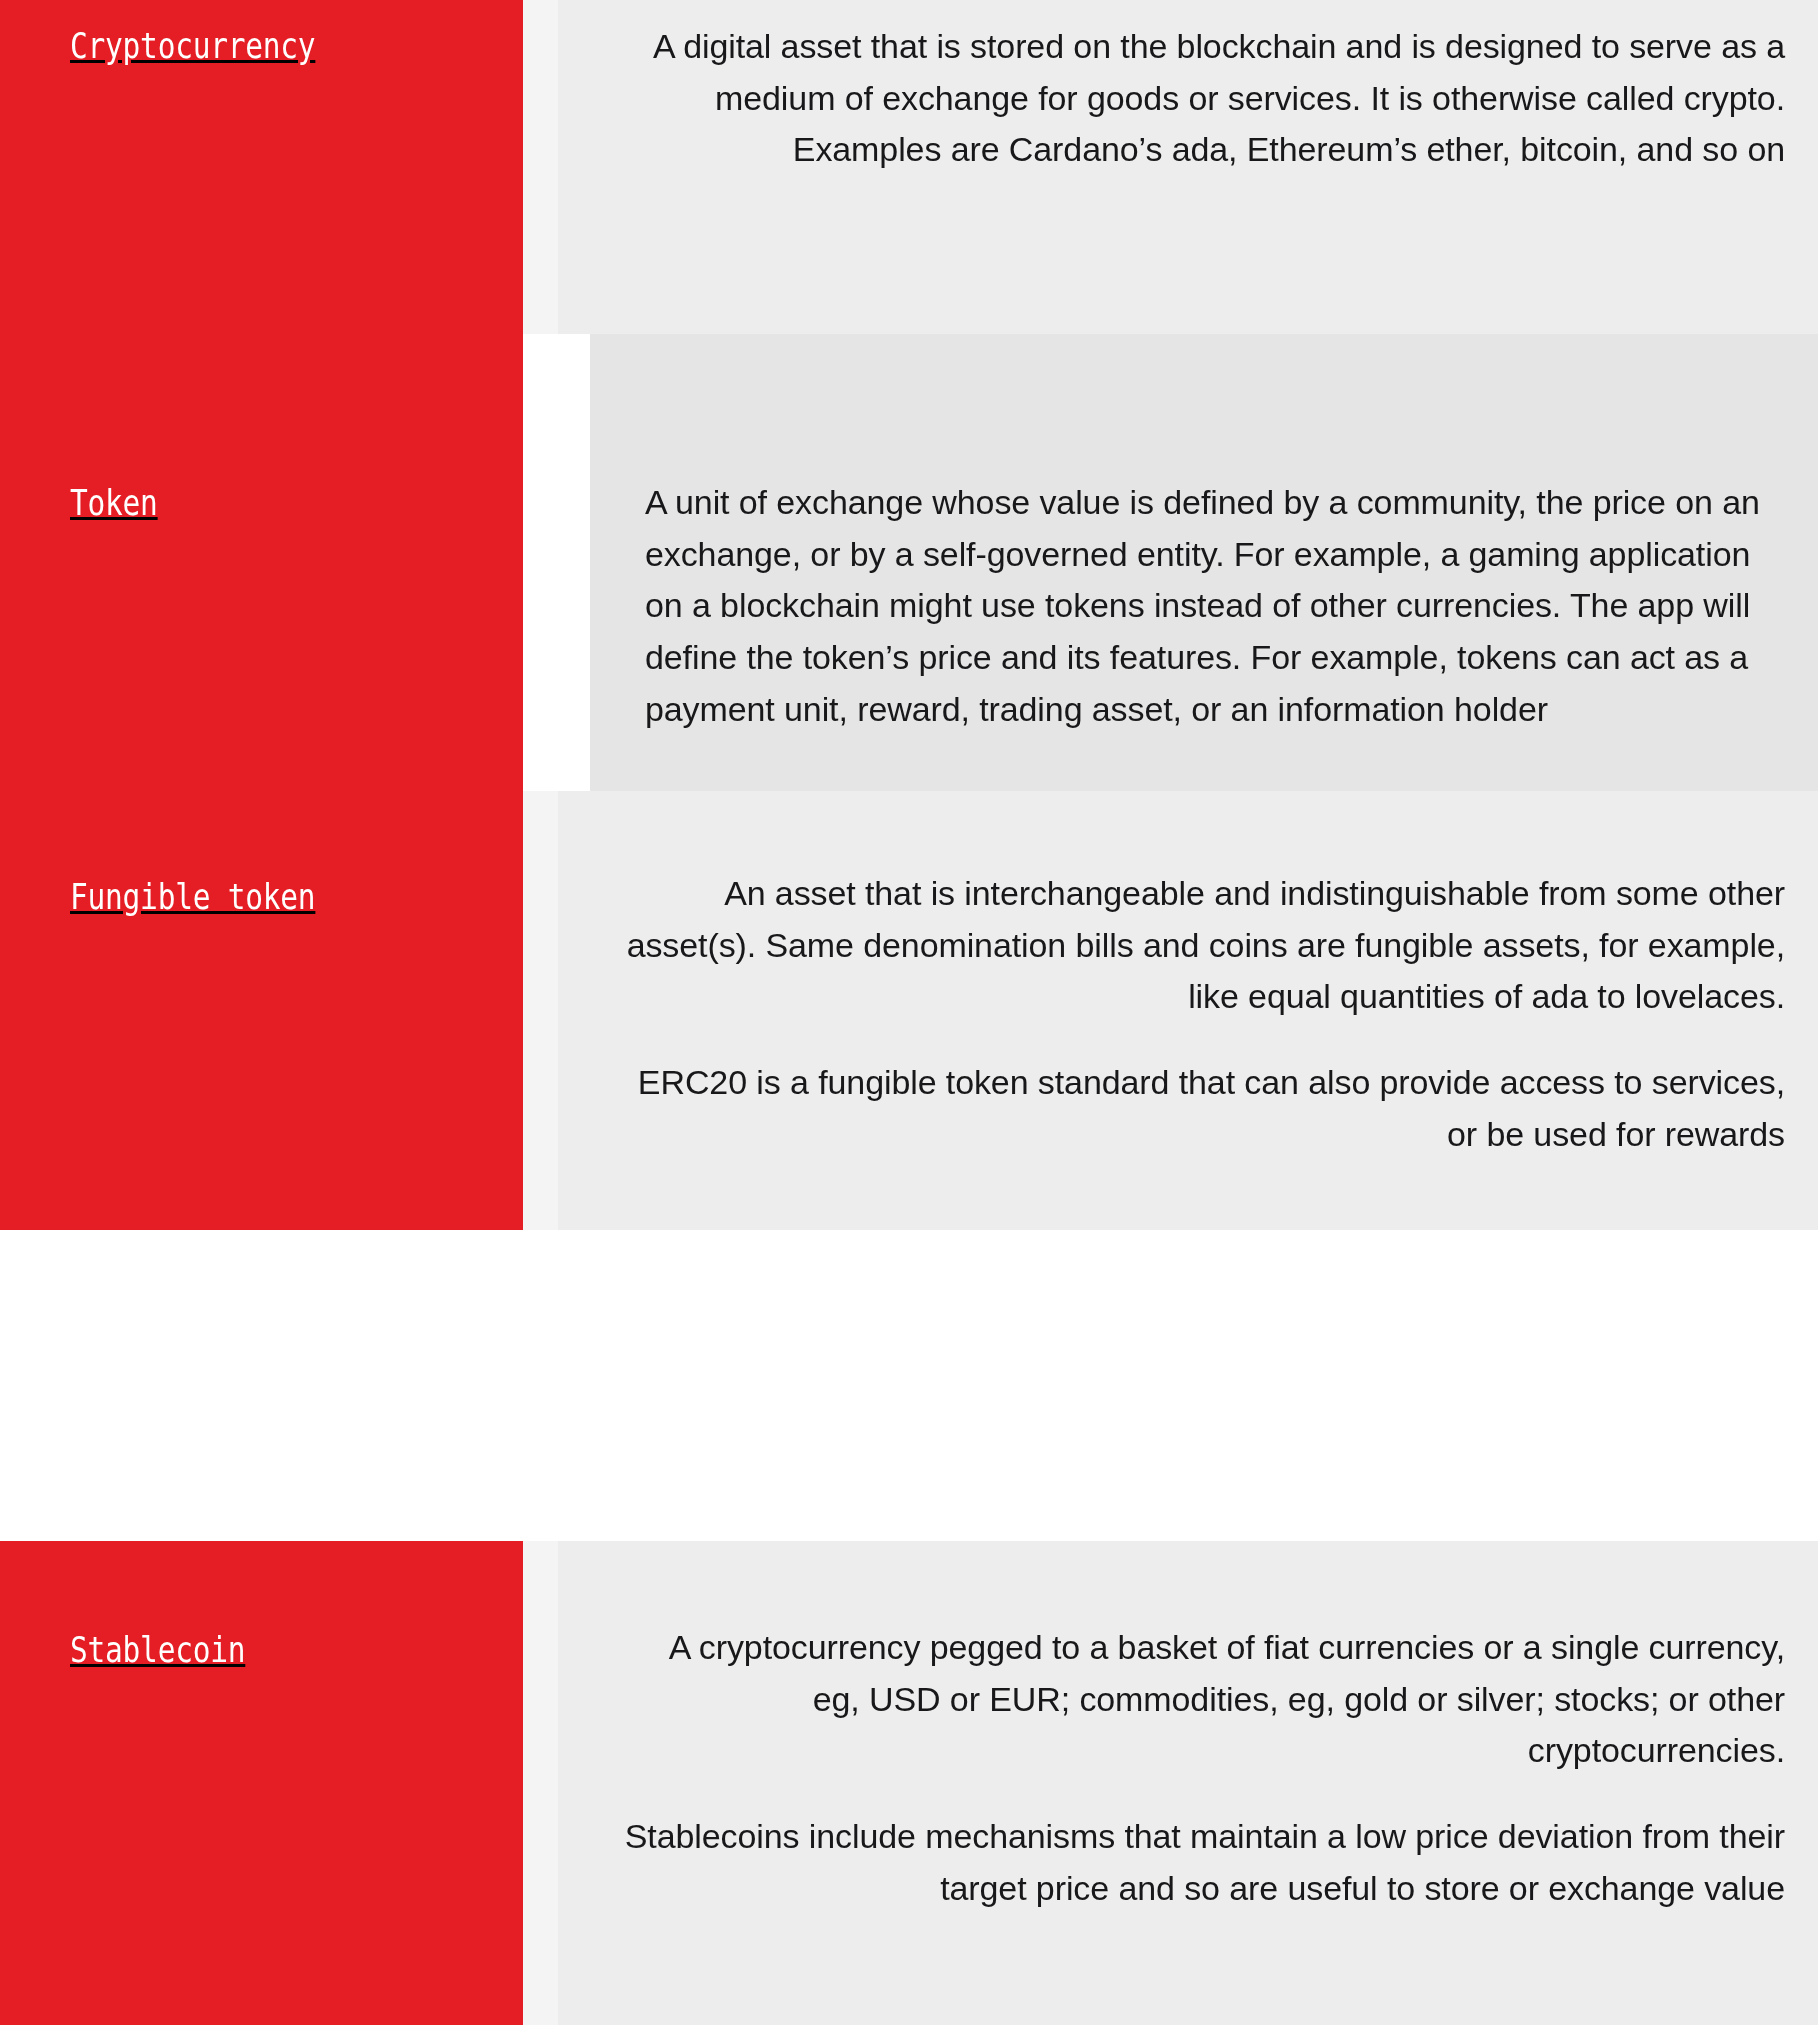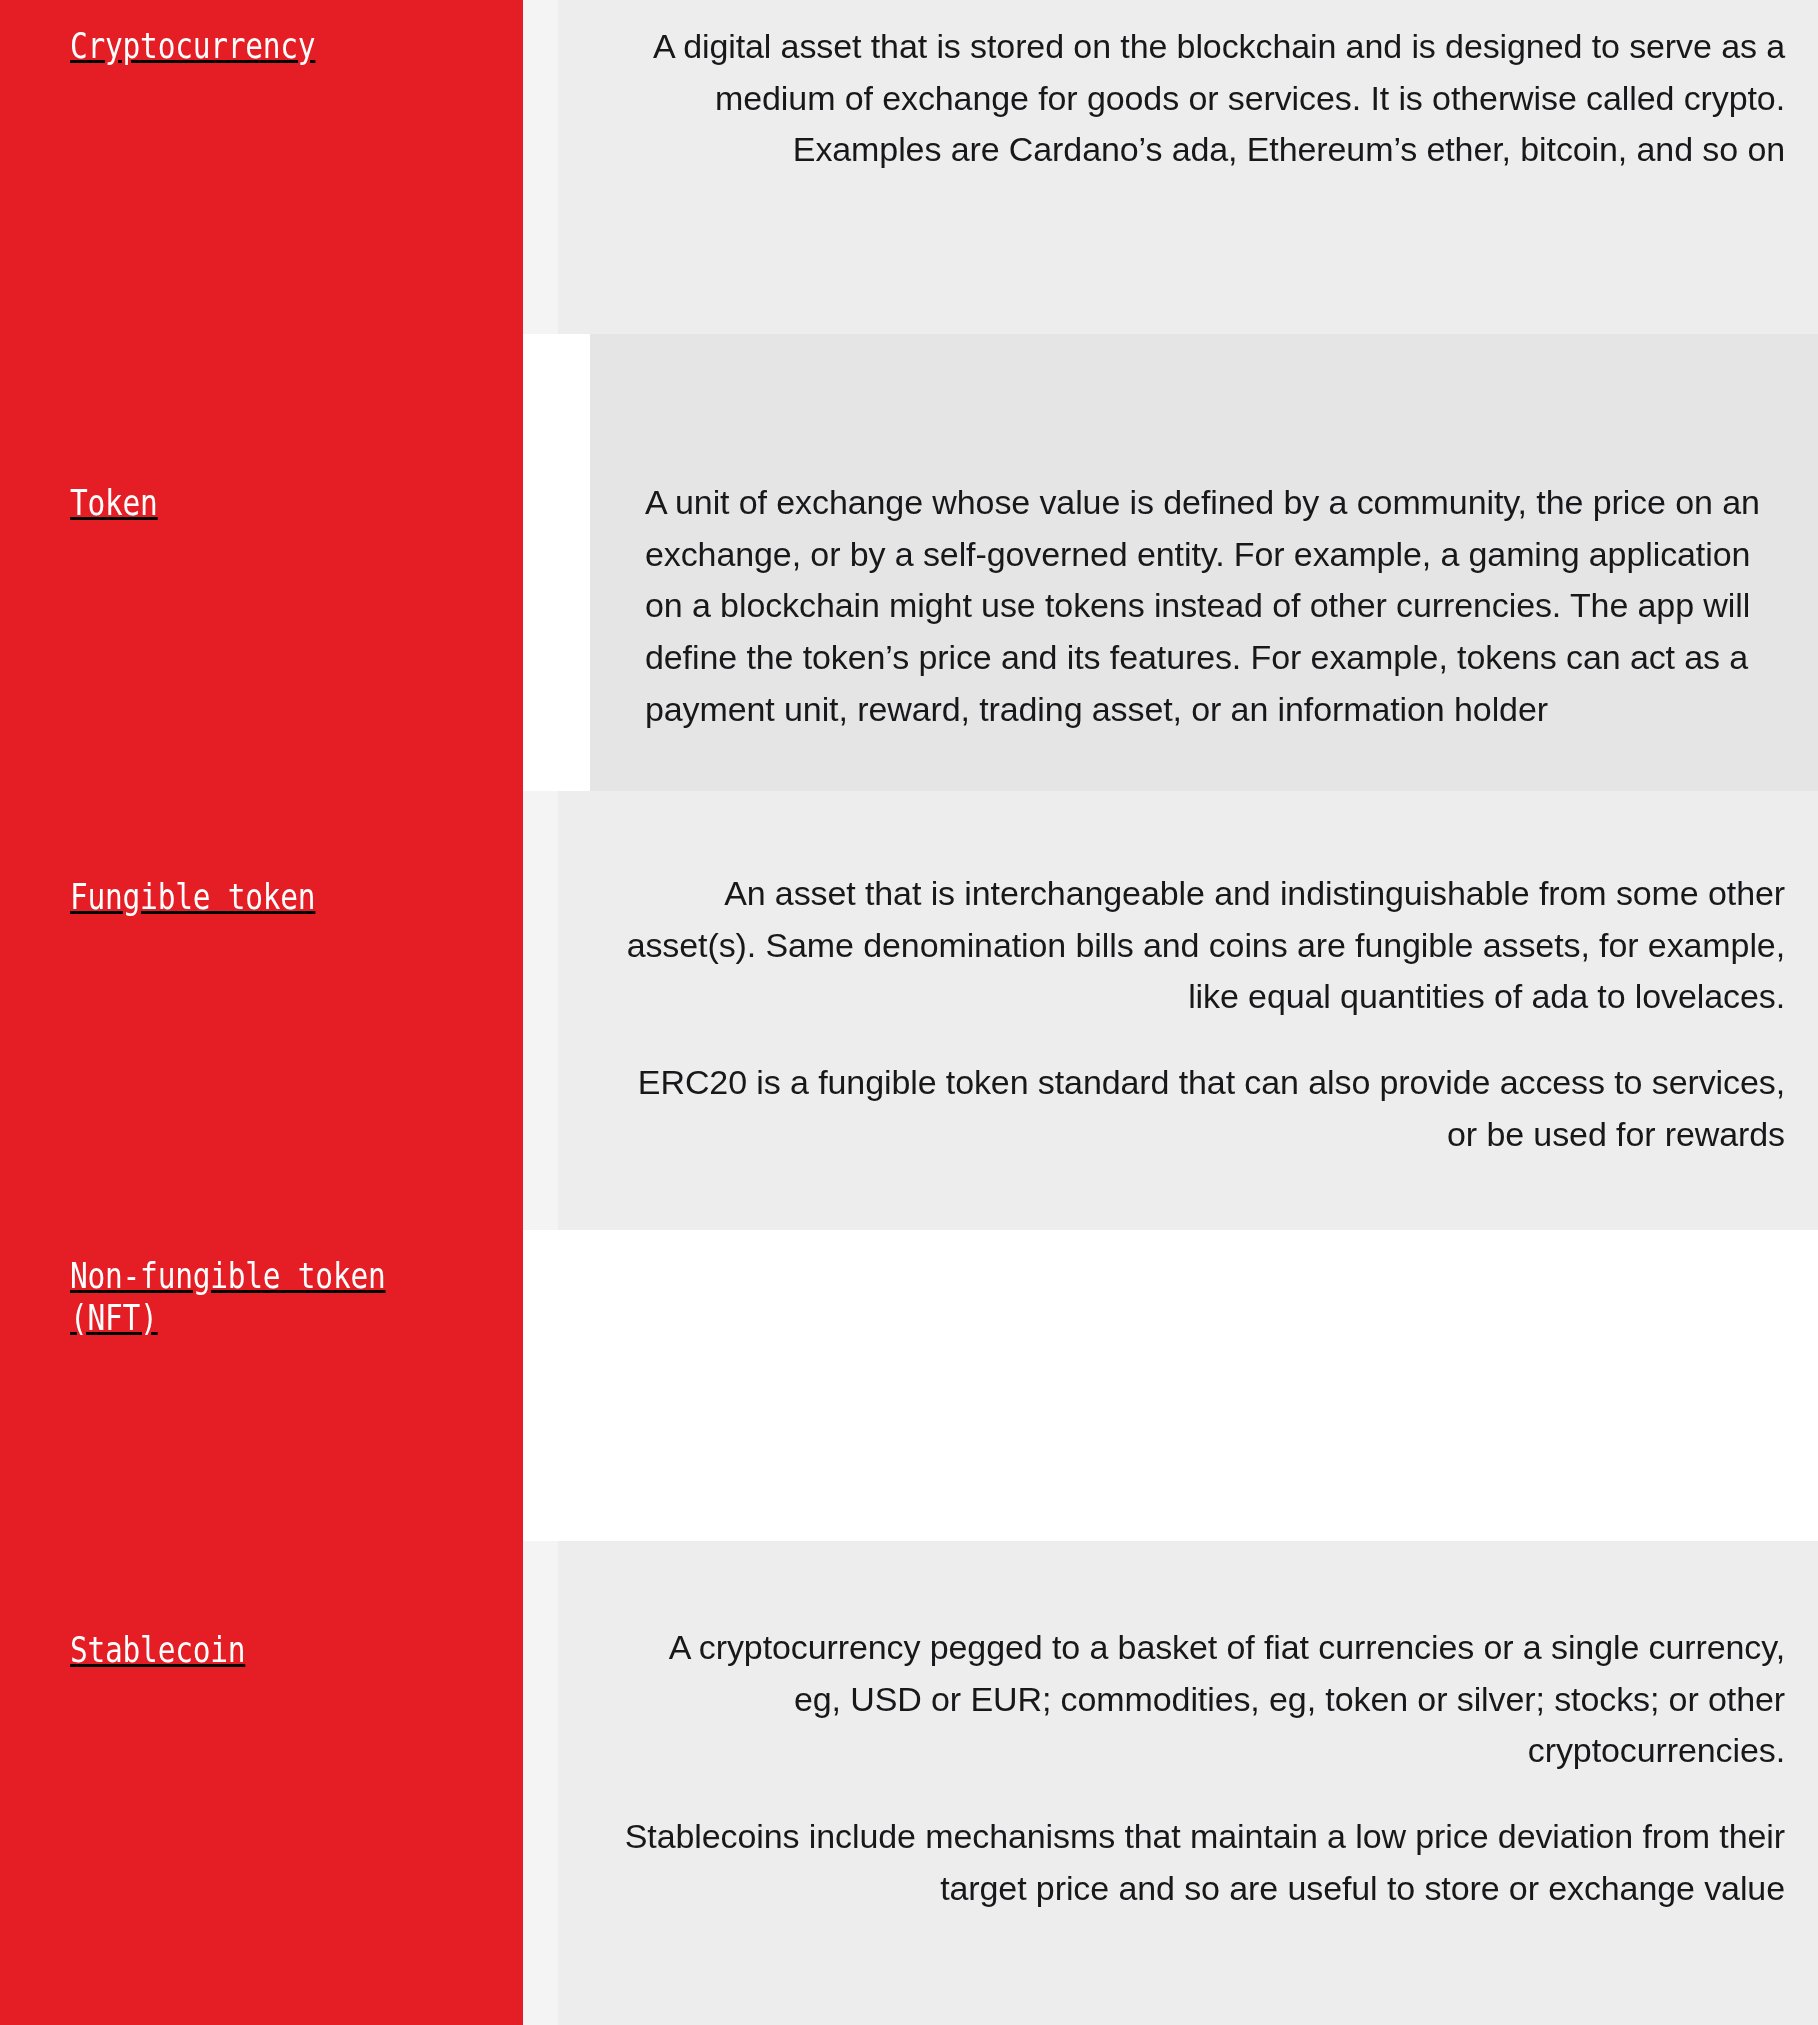--- a/index.html
+++ b/index.html
@@ -135,31 +135,28 @@
       <div class="term-label">Fungible token</div>
     </div>
     <div class="gap-cell"></div>
     <div class="def-cell">
       <p class="def-par">An asset that is interchangeable and indistinguishable from some other asset(s). Same denomination bills and coins are fungible assets, for example, like equal quantities of ada to lovelaces.</p>
       <p class="def-par">ERC20 is a fungible token standard that can also provide access to services, or be used for rewards</p>
     </div>
   </div>
 
   <div class="glossary-row row-h-4 shade-b pad-4">
-    <div class="term-cell">
-      <div class="term-label">Non-fungible token (NFT)</div>
-    </div>
     <div class="gap-cell"></div>
   </div>
 
   <div class="glossary-row row-h-5 shade-a pad-5">
     <div class="term-cell">
       <div class="term-label">Stablecoin</div>
     </div>
     <div class="gap-cell"></div>
     <div class="def-cell">
-      <p class="def-par">A cryptocurrency pegged to a basket of fiat currencies or a single currency, eg, USD or EUR; commodities, eg, token or silver; stocks; or other cryptocurrencies.</p>
+      <p class="def-par">A cryptocurrency pegged to a basket of fiat currencies or a single currency, eg, USD or EUR; commodities, eg, gold or silver; stocks; or other cryptocurrencies.</p>
       <p class="def-par">Stablecoins include mechanisms that maintain a low price deviation from their target price and so are useful to store or exchange value</p>
     </div>
   </div>
 
 </div>
 
 
 </body></html>

